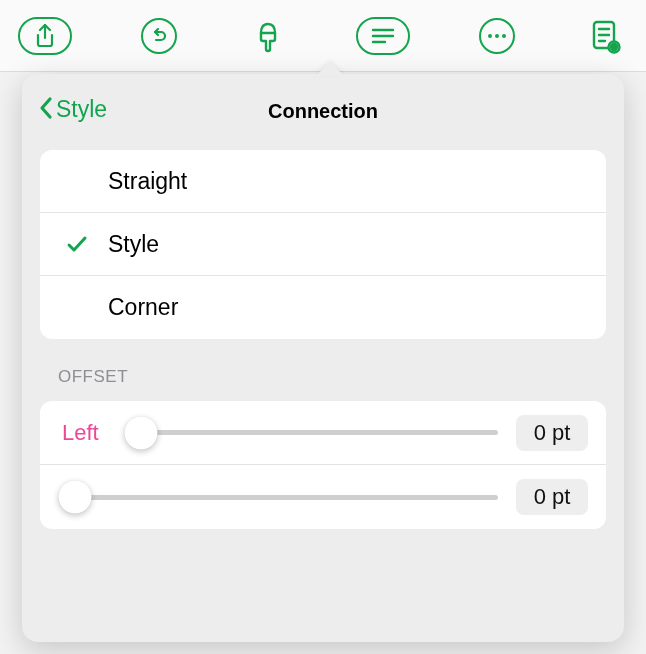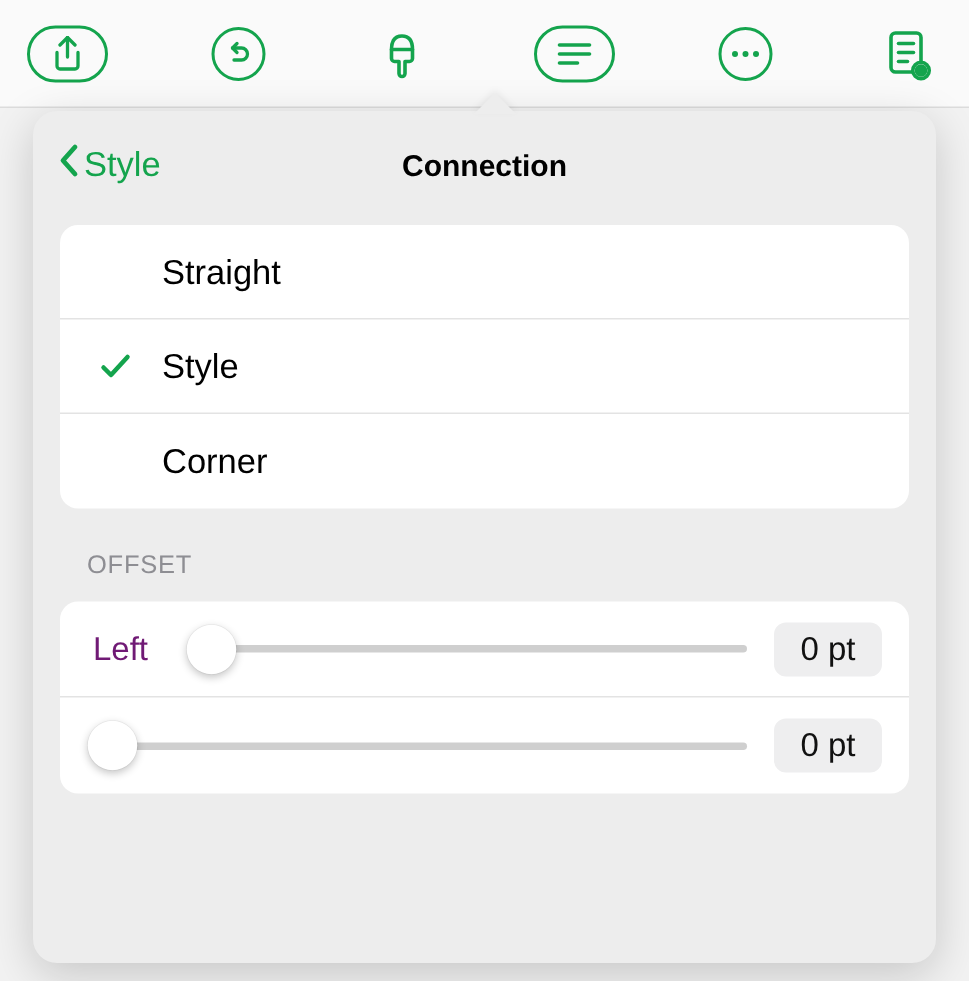--- a/index.html
+++ b/index.html
@@ -153,21 +153,21 @@
       align-items: center;
       height: 64px;
       padding: 0 18px 0 22px;
       border-bottom: 1px solid #e3e3e3;
     }
     .offset-row:last-child {
       border-bottom: none;
     }
     .offset-label {
       font-size: 22px;
-      color: #701a75;
+      color: #ec4899;
       width: 68px;
     }
     .slider-wrap {
       flex: 1;
       position: relative;
       height: 34px;
       display: flex;
       align-items: center;
     }
     .slider-track {

